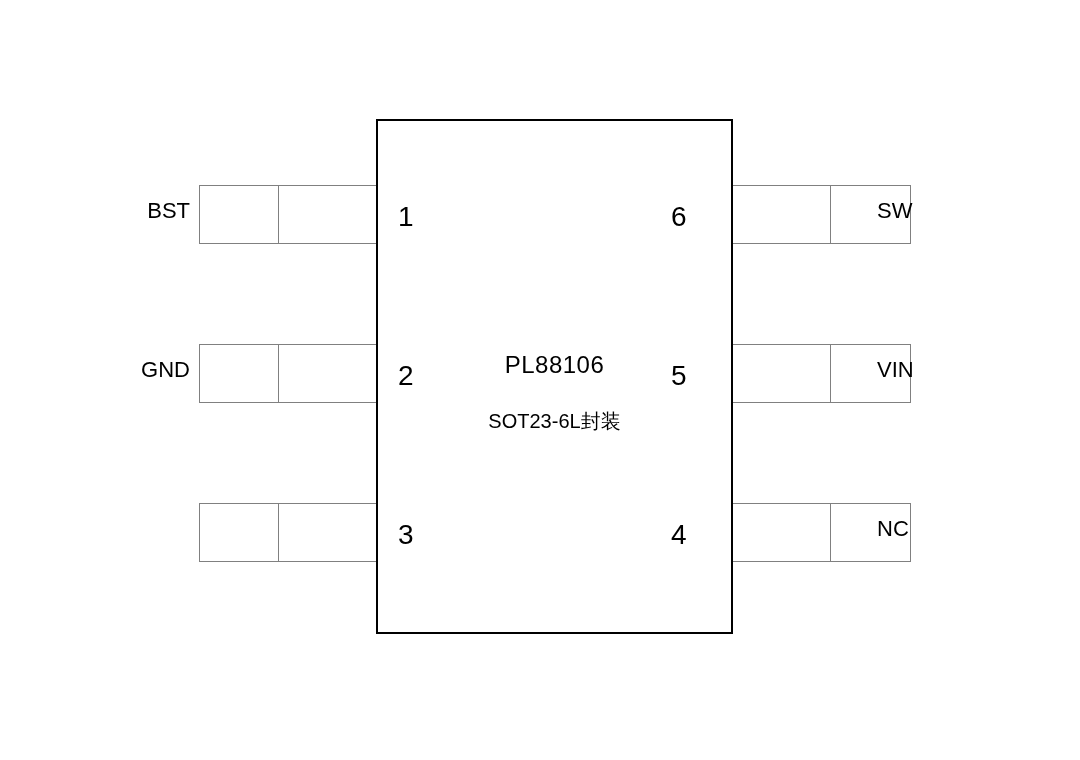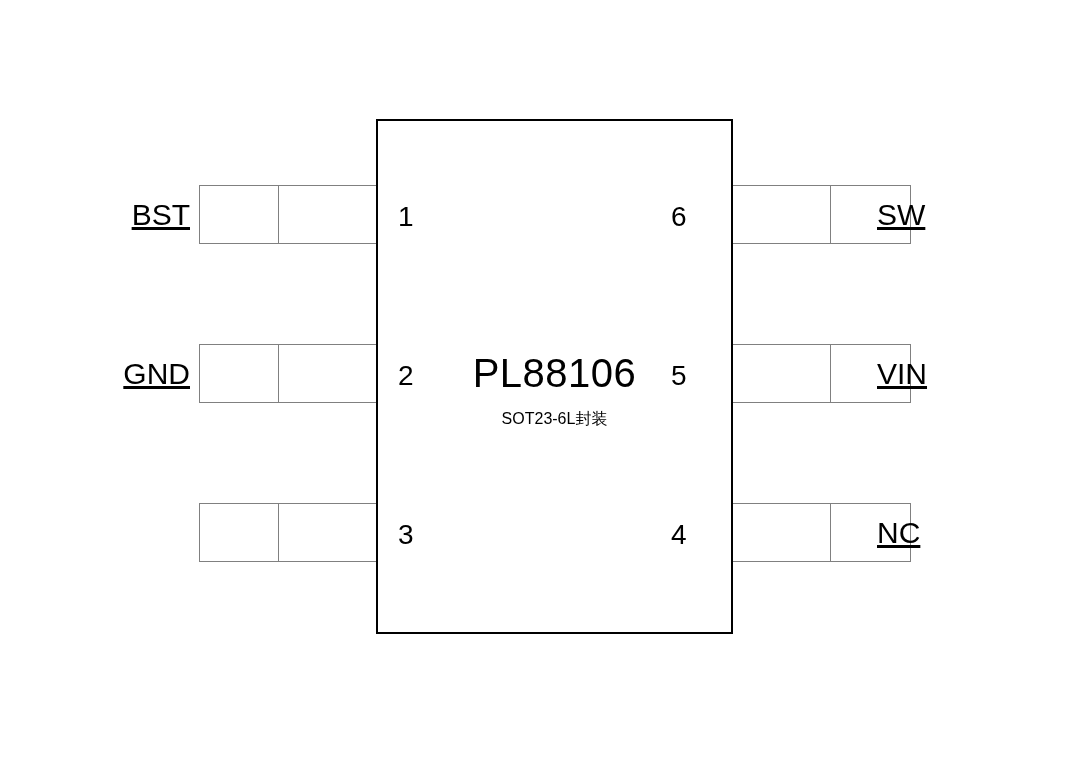--- a/index.html
+++ b/index.html
@@ -33,32 +33,32 @@
     z-index: 3;
   }
 
   
   .part-number {
     position: absolute;
     left: 376px;
     top: 353px;
     width: 357px;
     text-align: center;
-    font-size: 40px;
+    font-size: 24px;
     letter-spacing: 0.5px;
     line-height: 1;
     z-index: 4;
   }
   .package-name {
     position: absolute;
     left: 376px;
     top: 411px;
     width: 357px;
     text-align: center;
-    font-size: 16px;
+    font-size: 20px;
     line-height: 1;
     z-index: 4;
   }
 
   
   .pin-number {
     position: absolute;
     font-size: 28px;
     line-height: 1;
     z-index: 5;
@@ -83,25 +83,24 @@
     bottom: 0;
     width: 0;
     border-left: 1.6px solid #808080;
   }
   .pin-lead.left  .lead-divider { left: 78px; }
   .pin-lead.right .lead-divider { left: 98px; }
 
   
   .pin-label {
     position: absolute;
-    font-size: 30px;
+    font-size: 22px;
     line-height: 1;
     white-space: nowrap;
     z-index: 4;
-    text-decoration: underline;
   }
   .pin-label.left {
     left: 0;
     width: 190px;
     text-align: right;
   }
   .pin-label.right {
     left: 877px;
     text-align: left;
   }

